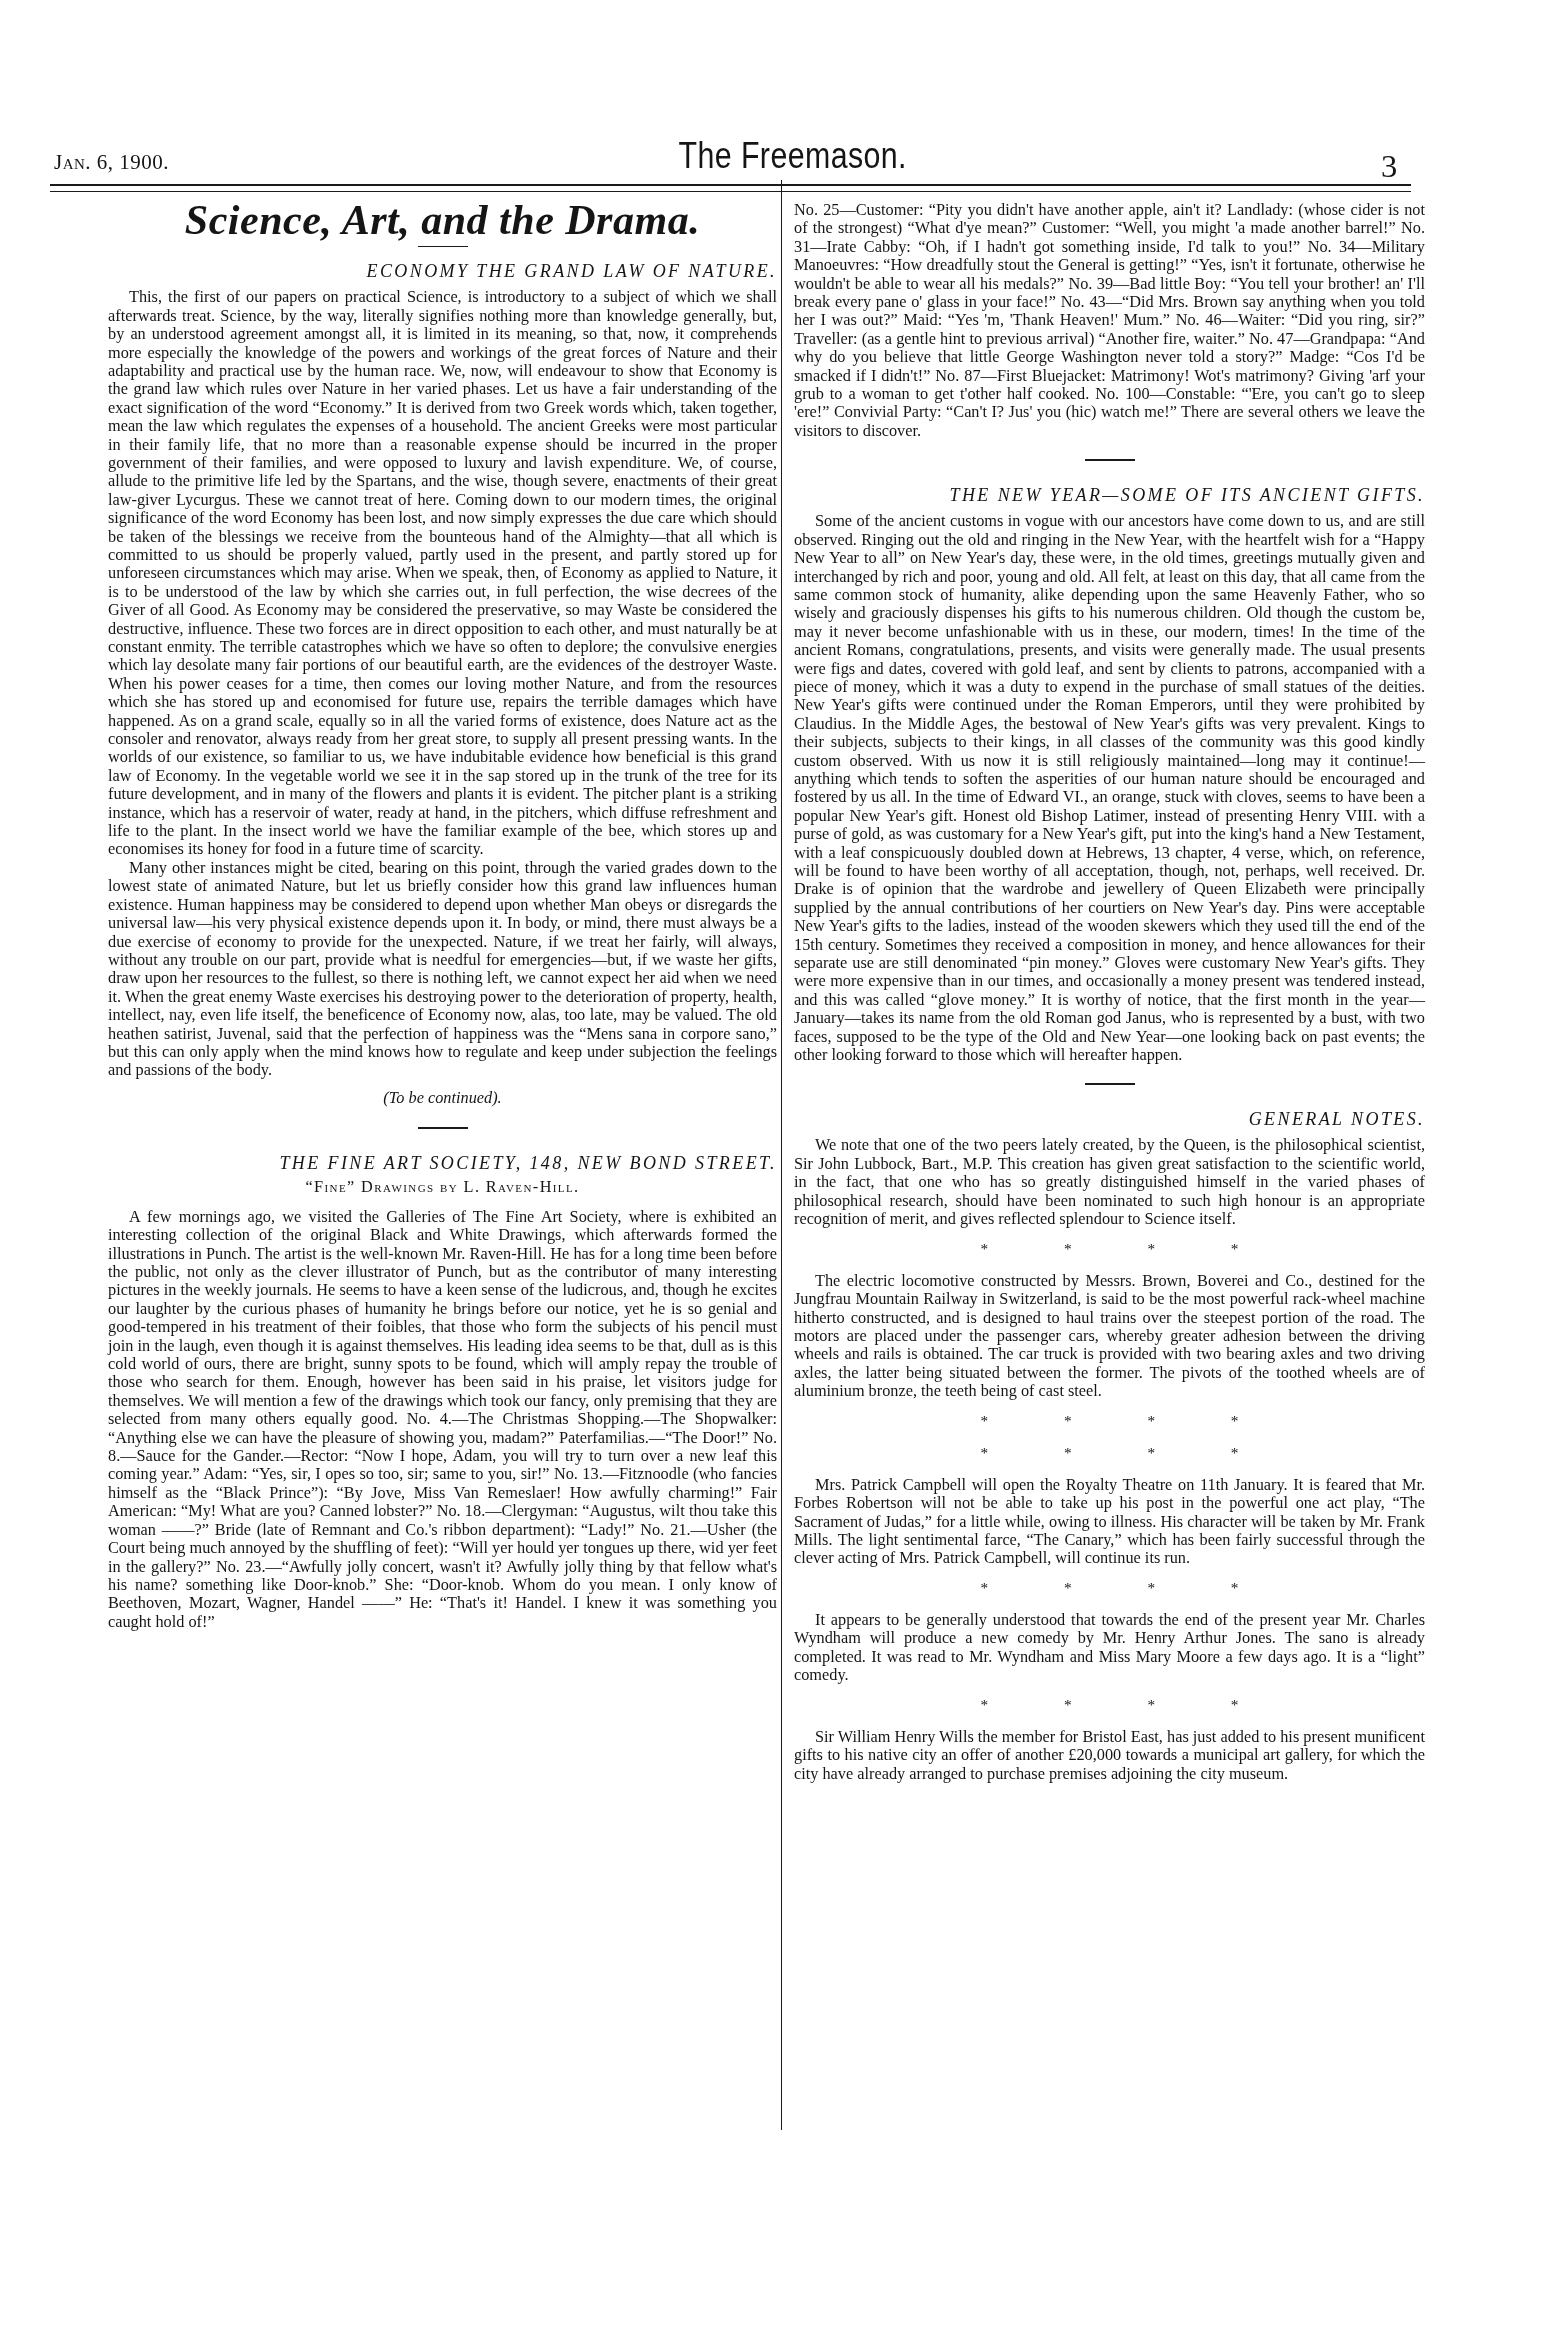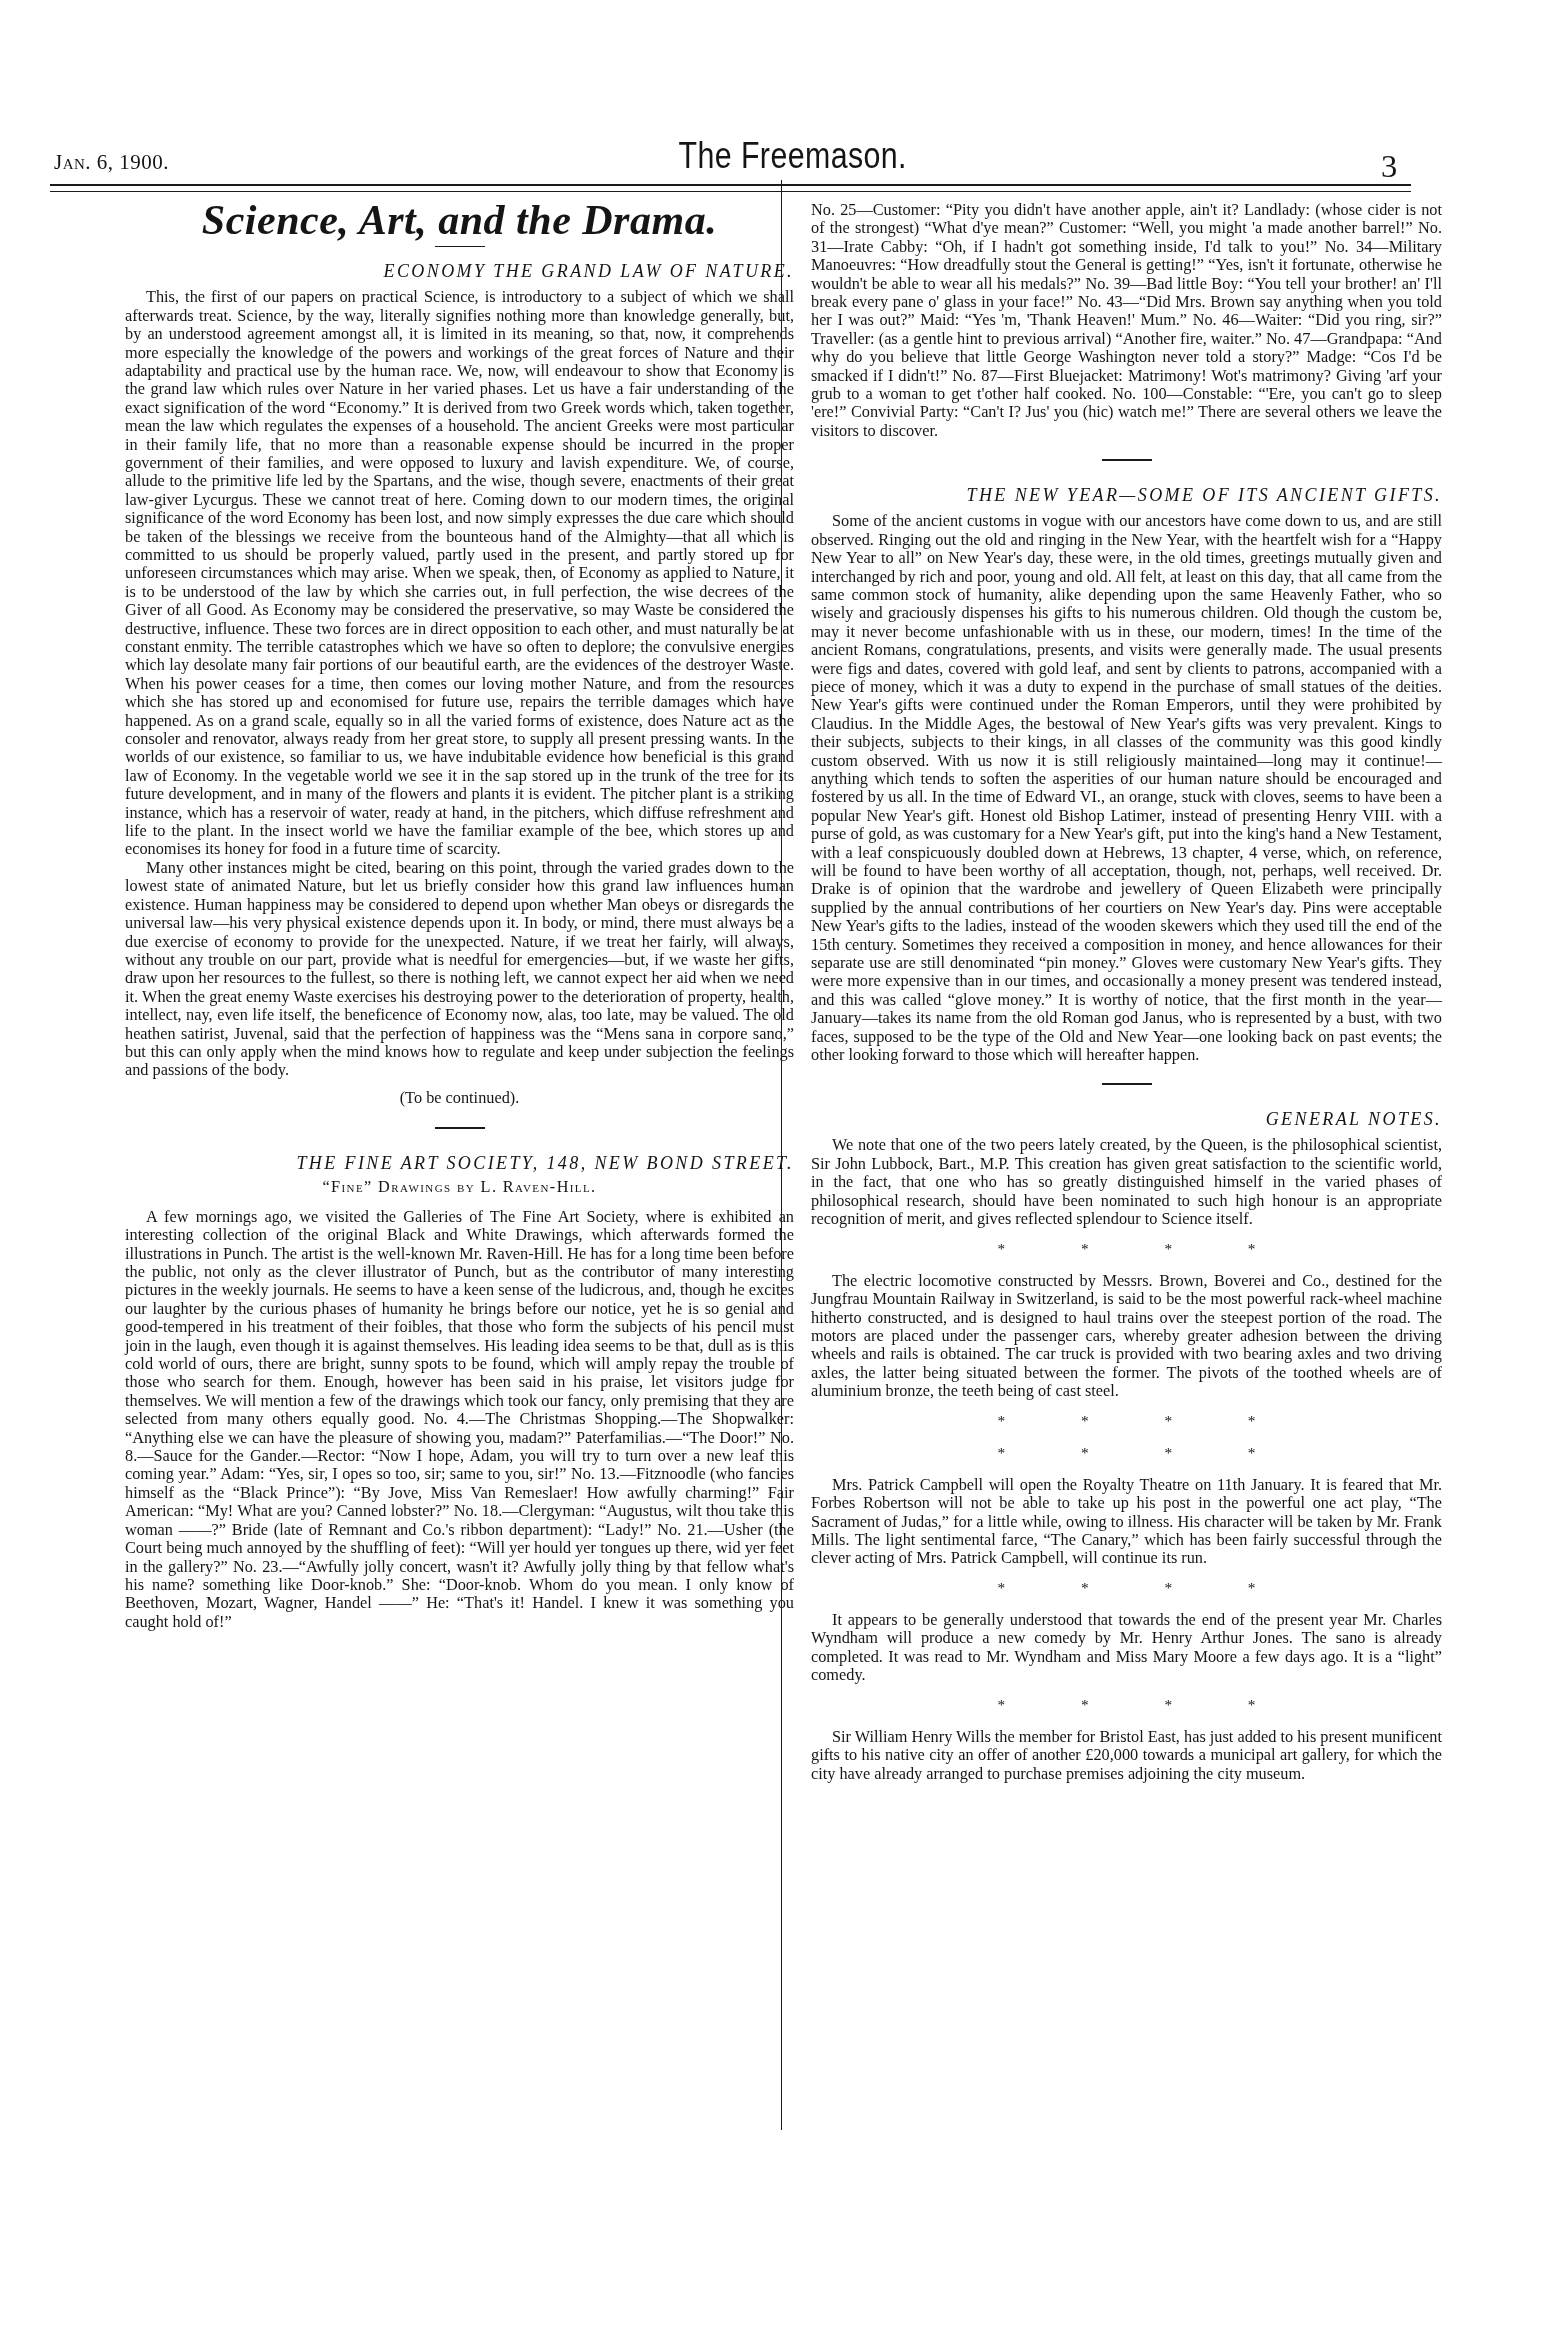--- a/index.html
+++ b/index.html
@@ -15,37 +15,37 @@
   .mh-title {
     position: absolute; left: 0; width: 1563px; top: 119px; text-align: center;
     font-family: "Liberation Sans", "DejaVu Sans", sans-serif; font-size: 37px; letter-spacing: 0.5px;
     transform: scaleX(0.82); transform-origin: 54% 50%;
   }
   .mh-page { position: absolute; left: 1381px; top: 132px; font-size: 32.5px; }
   .mh-rule1 { position: absolute; left: 50px; width: 1361px; top: 168px; border-top: 2.9px solid #1a1a1a; }
   .mh-rule2 { position: absolute; left: 50px; width: 1361px; top: 175px; border-top: 1.4px solid #1a1a1a; }
   .col-rule { position: absolute; left: 781px; top: 180px; height: 1950px; border-left: 1.9px solid #1a1a1a; }
 
-  .col { position: absolute; font-size: 16.3px; line-height: 18.4px; text-align: justify; margin-left: 17px; }
+  .col { position: absolute; font-size: 16.3px; line-height: 18.4px; text-align: justify; }
   .col-left { left: 108px; width: 669px; top: 201px; }
   .col-right { left: 794px; width: 631px; top: 201px; }
 
   .section-title {
     font-family: "Liberation Serif", serif; font-weight: bold; font-size: 42px; text-align: center;
     margin: 9.6px 0 0 0; letter-spacing: 0.5px; font-style: italic;
   }
   .short-rule { width: 50px; margin: 17px auto 15.3px auto; border-top: 1.9px solid #1a1a1a; }
   .short-rule.thick { border-top-width: 2.9px; margin: 19px auto 25px auto; }
   .art-head {
     text-align: right; font-size: 18px; letter-spacing: 2.4px; margin: 0 0 7.6px 0; text-transform: uppercase; font-style: italic;
   }
   .art-sub { text-align: center; font-size: 16.3px; letter-spacing: 1.4px; margin: -1.9px 0 11.5px 0; font-variant: small-caps; }
   p { margin: 0; text-indent: 21px; }
   p.noindent { text-indent: 0; }
-  .cont { text-align: center; margin: 9.6px 0 0 0; }
+  .cont { text-align: center; font-style: italic; margin: 9.6px 0 0 0; }
   .stars { text-align: center; letter-spacing: 36px; font-size: 15.3px; margin: 11.5px 0 13.4px 0; padding-left: 36px; }
 </style>
 </head>
 <body>
 
 <div class="masthead">
   <div class="mh-date">Jan. 6, 1900.</div>
   <div class="mh-title">The Freemason.</div>
   <div class="mh-page">3</div>
   <div class="mh-rule1"></div>

